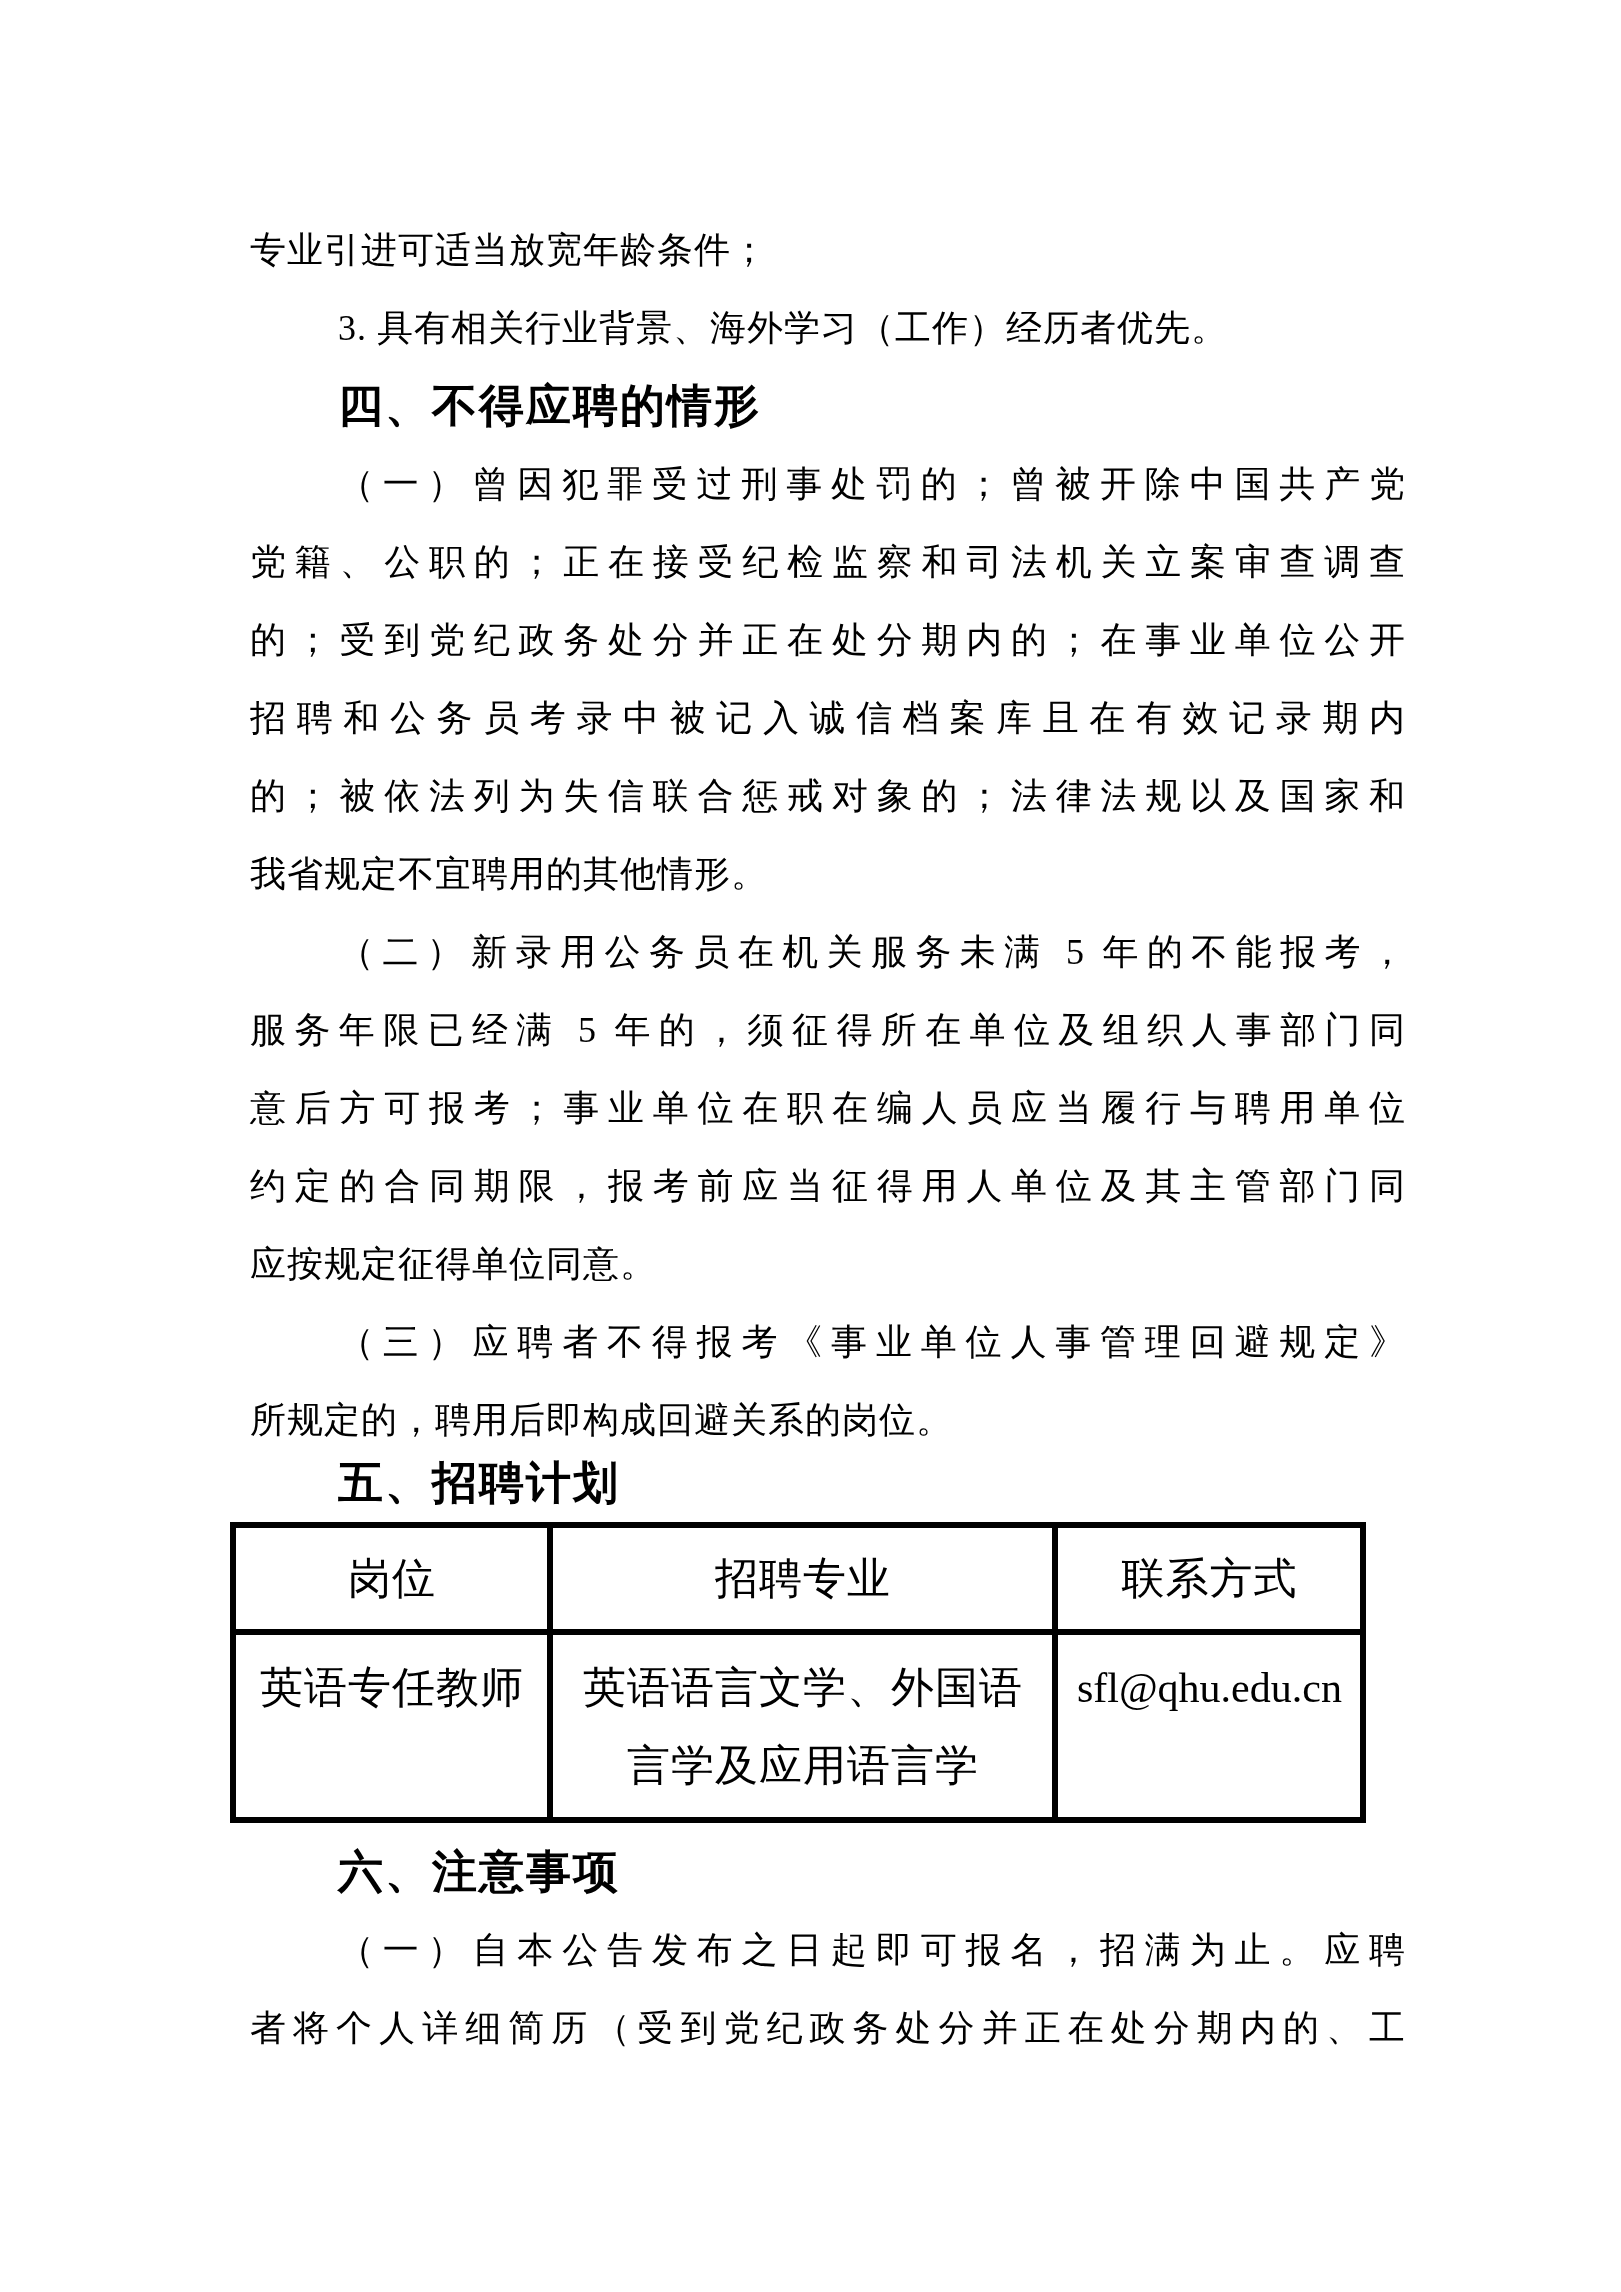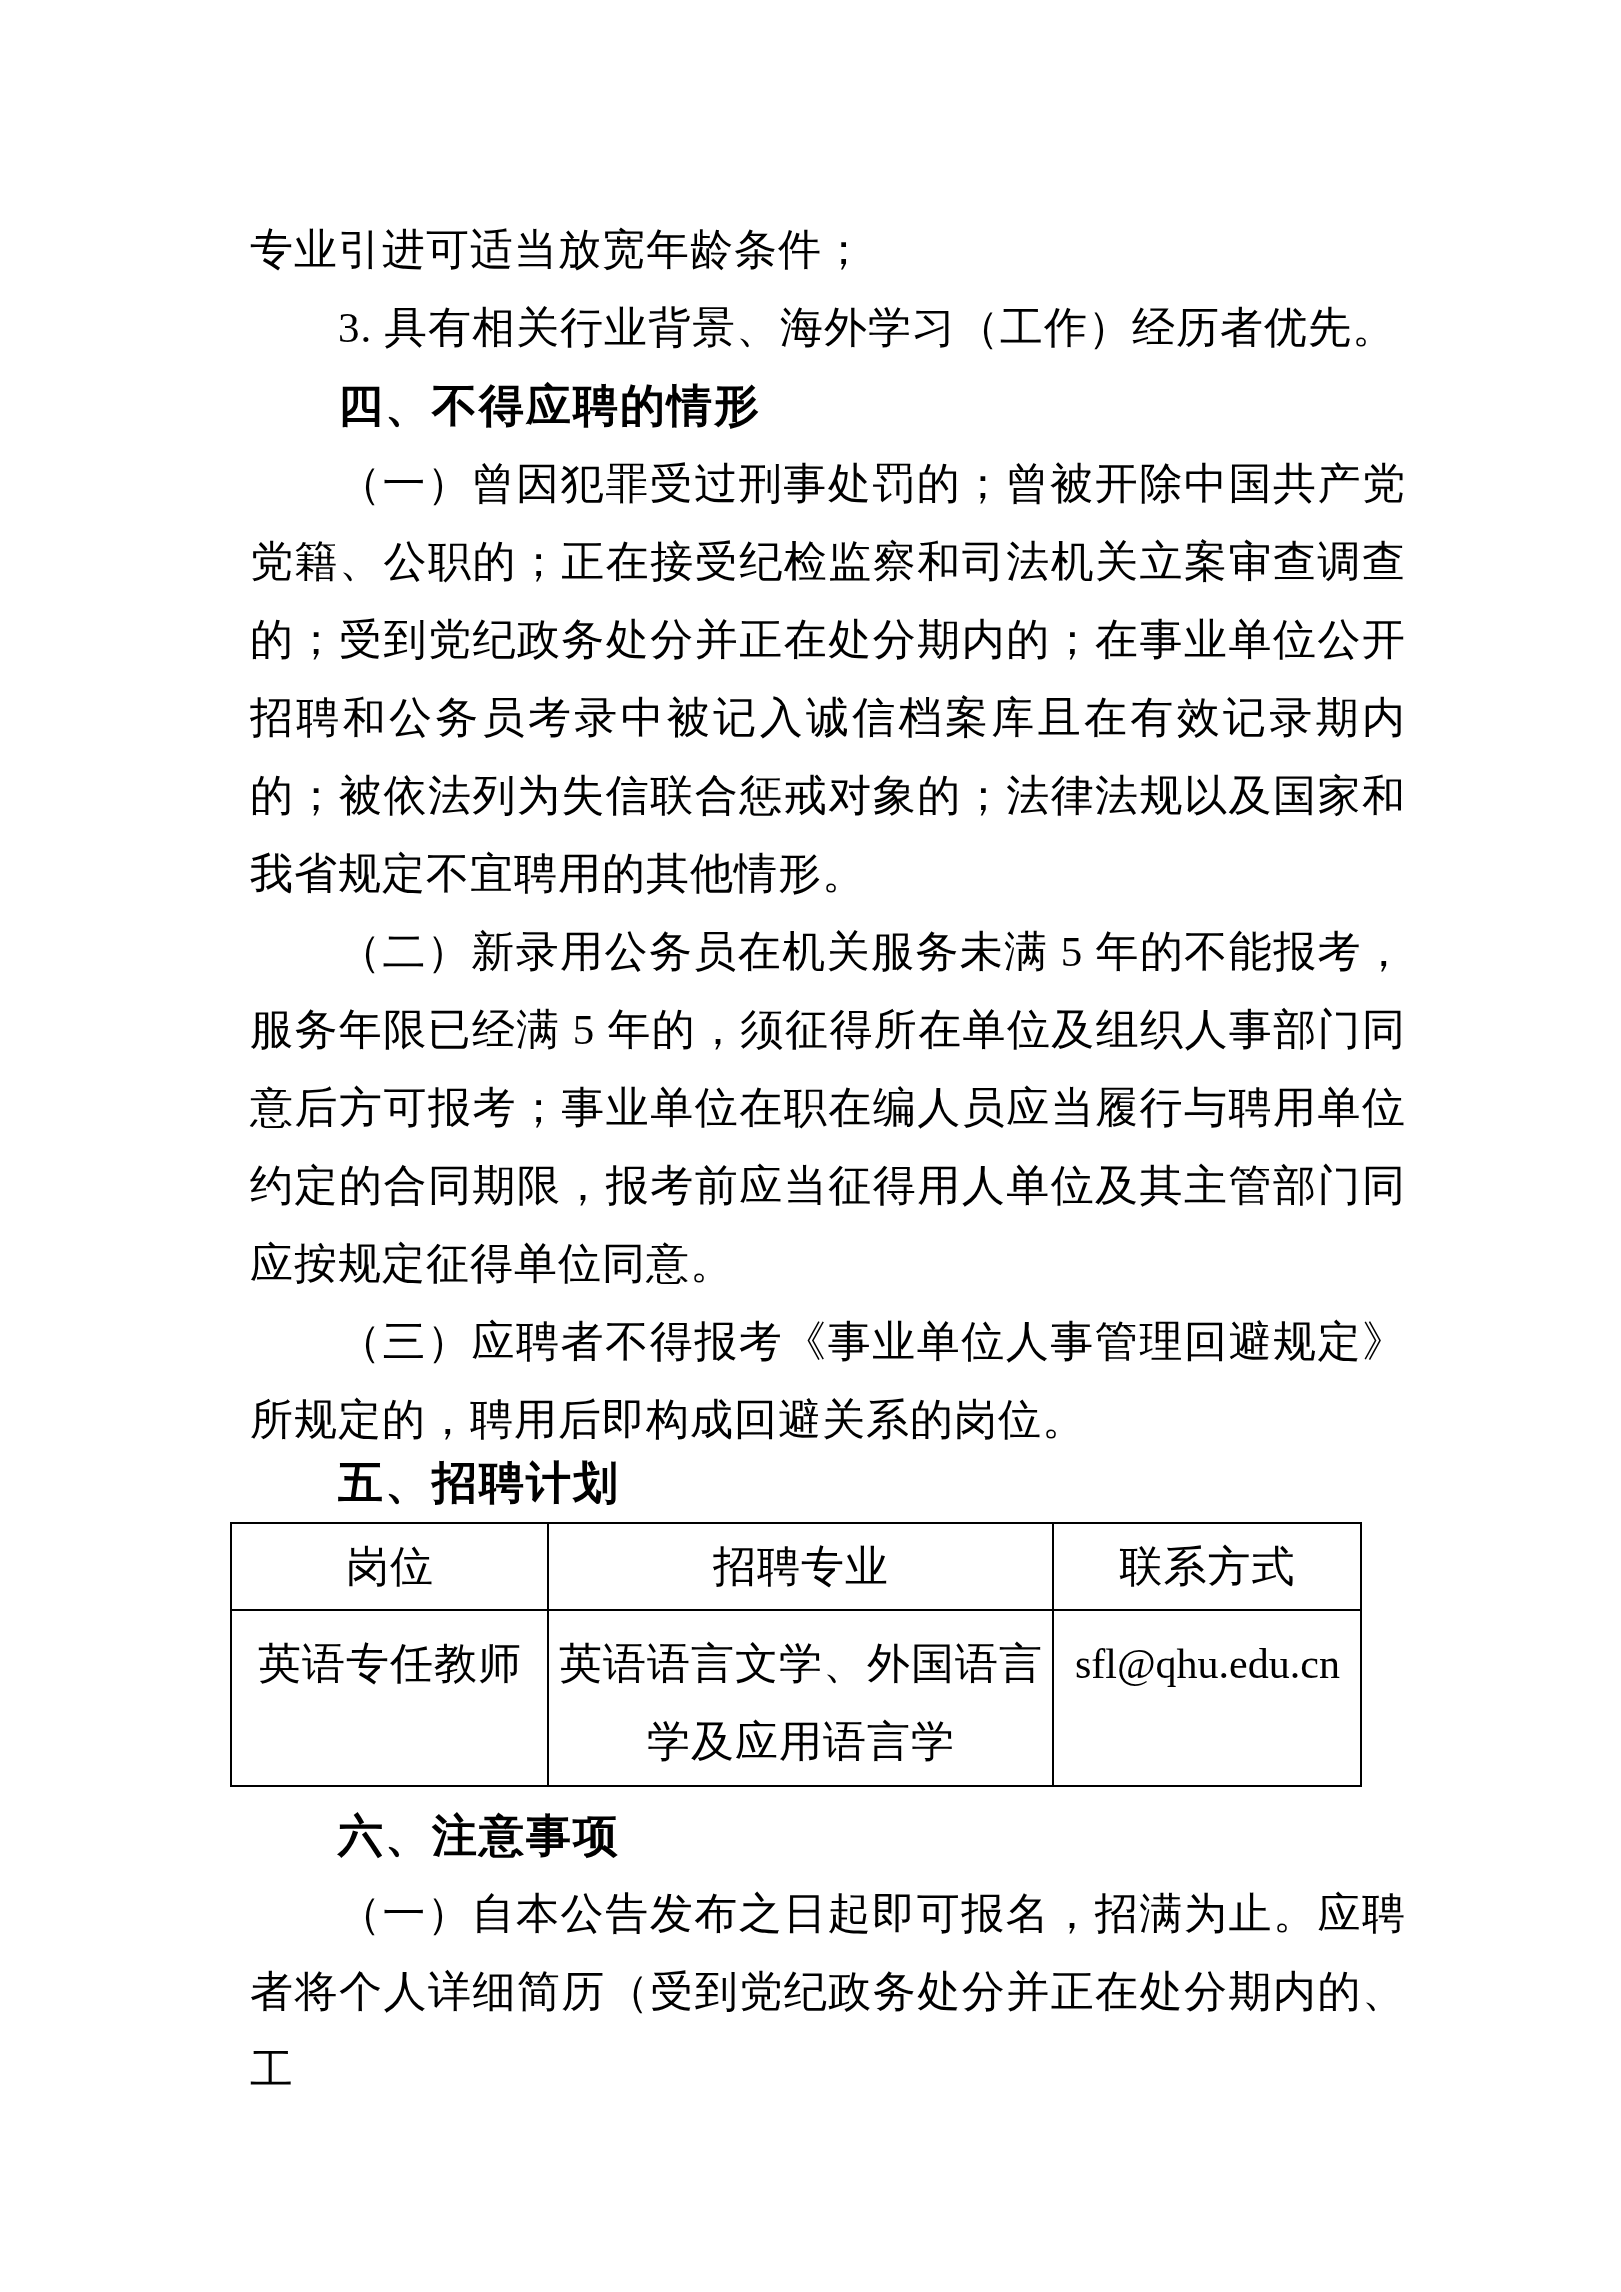--- a/index.html
+++ b/index.html
@@ -3,42 +3,42 @@
 <meta charset="utf-8">
 <style>
   html,body{margin:0;padding:0;background:#e8e8e8;}
   .page{
     width:1621px;height:2293px;background:#ffffff;color:#000000;
     font-family:"Liberation Serif","DejaVu Serif",serif;
     position:relative;overflow:hidden;margin:0 auto;
   }
   .content{padding:211px 215px 0 250px;}
   .ln{
-    font-size:43px;line-height:78px;height:78px;
+    font-size:36px;line-height:78px;height:78px;
     letter-spacing:1px;white-space:nowrap;
   }
   .wrapok{white-space:normal;}
   .ind{text-indent:88px;}
   .j{white-space:normal;text-align:justify;text-align-last:justify;}
   .hd{
     font-family:"Liberation Sans","DejaVu Sans",sans-serif;
     font-weight:700;font-size:45px;letter-spacing:2px;
   }
   .hd5{margin-top:-14.7px;}
   .hd6{margin-top:9.8px;}
   table.plan{
     border-collapse:collapse;table-layout:fixed;
     width:1129px;margin-left:-19.6px;
     border:2.9px solid #000;
   }
   table.plan col.c1{width:317px;}
   table.plan col.c2{width:505px;}
   table.plan col.c3{width:308px;}
   table.plan th,table.plan td{
-    border:2px solid #000000;text-align:center;padding:4px;
+    border:6px solid #000000;text-align:center;padding:12px;
     font-weight:400;font-size:43px;letter-spacing:1px;color:#000;
   }
   table.plan thead th{height:77px;line-height:77px;border-bottom:2.9px solid #000;}
   table.plan tbody td{height:155px;vertical-align:top;padding-top:13.7px;line-height:78px;}
   table.plan td.contact{font-size:42px;letter-spacing:0;}
 </style>
 </head>
 <body>
 
 <div class="page">

